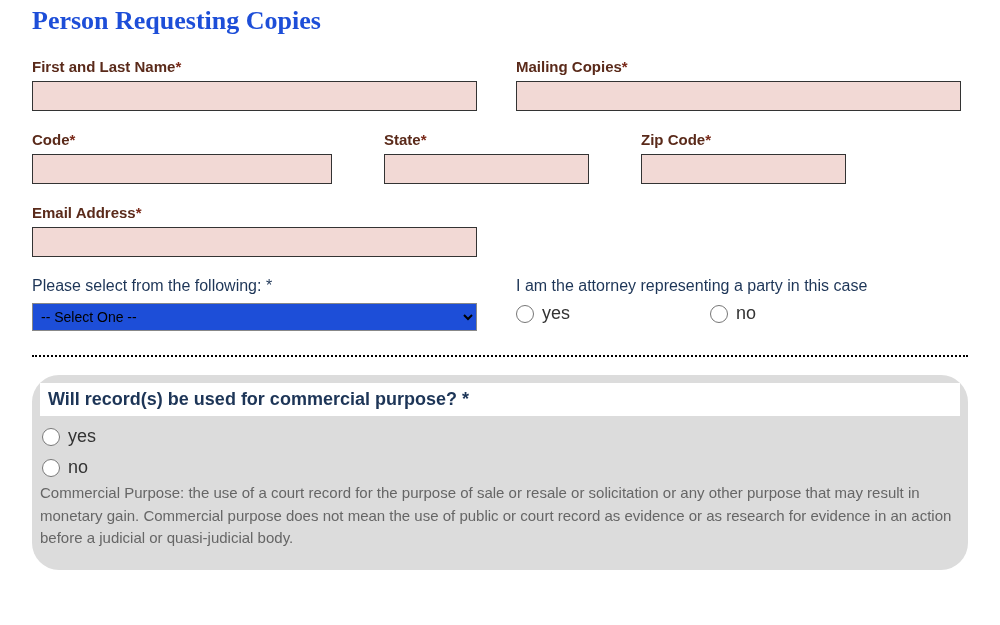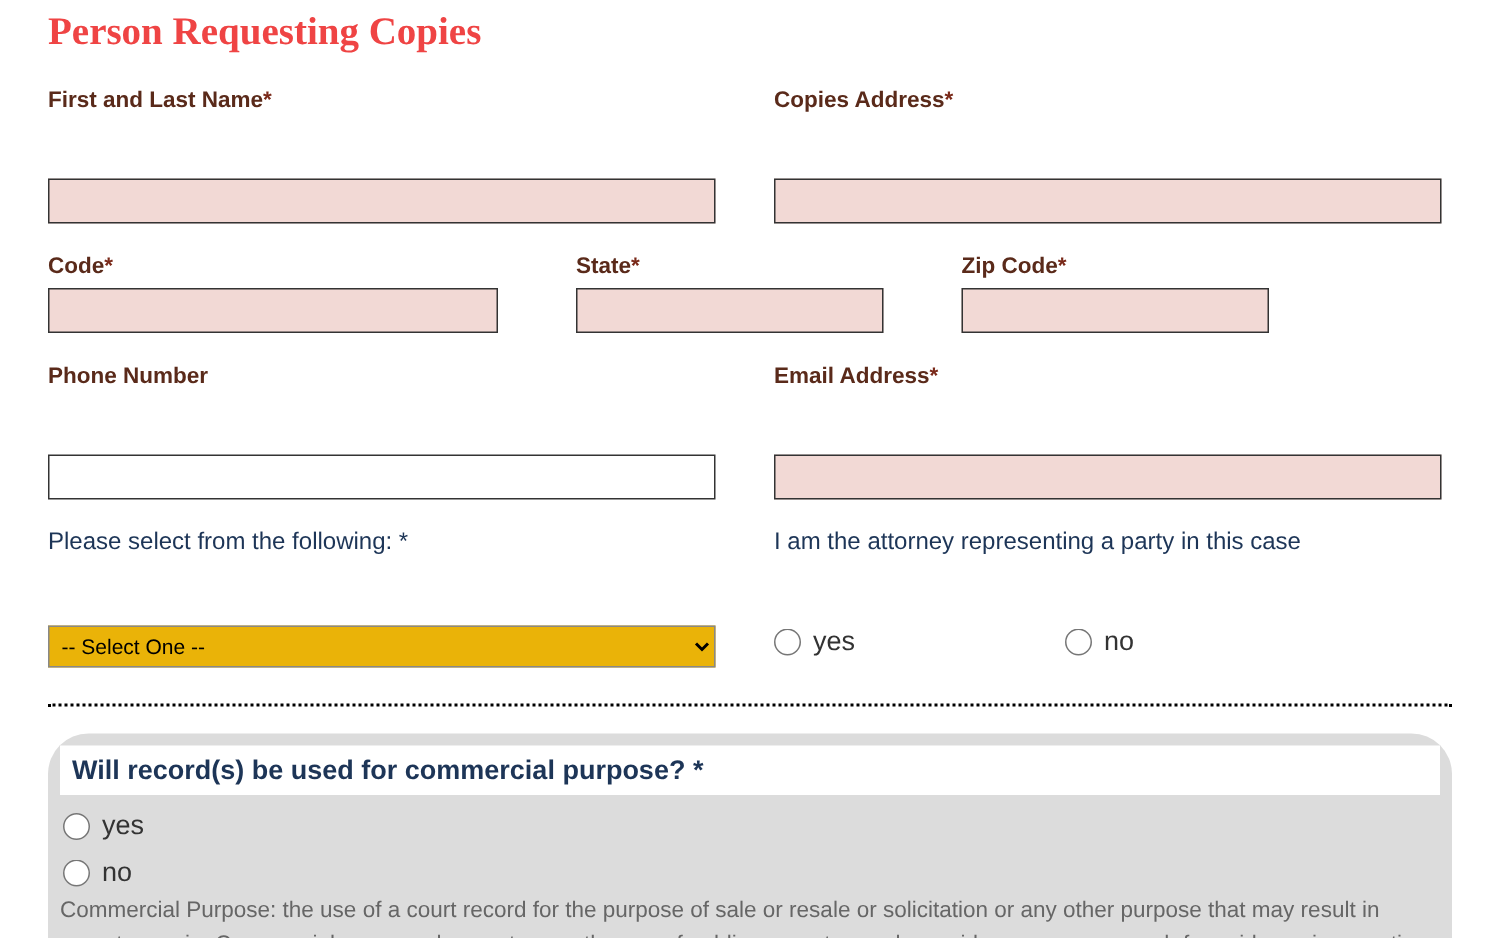--- a/index.html
+++ b/index.html
@@ -6,21 +6,21 @@
 body {
   font-family: Arial, Helvetica, sans-serif;
   background: #fff;
   width: 1000px;
   padding: 0 32px;
 }
 .section-title {
   font-family: Georgia, 'Times New Roman', serif;
   font-size: 26px;
   font-weight: bold;
-  color: #ef4444;
+  color: #1d4ed8;
   margin-top: 6px;
   margin-bottom: 22px;
 }
 .form-row {
   display: flex;
   gap: 32px;
   margin-bottom: 20px;
 }
 .form-group { display: flex; flex-direction: column; }
 .label {
@@ -34,21 +34,21 @@
   height: 30px;
   border: 1px solid #333;
   background: #fff;
   padding: 4px 6px;
   font-size: 14px;
 }
 .text-input.required-bg { background: #f2d9d5; }
 .select {
   height: 28px;
   border: 1px solid #888;
-  background: #eab308;
+  background: #1d4ed8;
   font-size: 14px;
   padding: 2px 4px;
 }
 .question-label {
   font-size: 16px;
   font-weight: normal;
   color: #1d3557;
   margin-bottom: 8px;
 }
 .radio-row { display: flex; align-items: center; gap: 140px; }
@@ -79,37 +79,37 @@
 }
 .panel-body .radio-item { margin-bottom: 4px; }
 .disclaimer {
   font-size: 15px;
   color: #666;
   line-height: 1.5;
 }
 .w-445 { width: 445px; }
 .w-300 { width: 300px; }
 .w-205 { width: 205px; }
-.col-half { width: 465px; gap: 38px; }
+.col-half { width: 465px; }
 </style>
 </head>
 <body>
 
 <h2 class="section-title">Person Requesting Copies</h2>
 
 <div class="form-row">
   <div class="form-group col-half">
     <div class="label">
       <span>First and Last Name</span><span class="req">*</span>
     </div>
     <input type="text" class="text-input required-bg w-445" style="">
   </div>
   <div class="form-group col-half">
     <div class="label">
-      <span>Copies Address</span><span class="req">*</span>
+      <span>Mailing Copies</span><span class="req">*</span>
     </div>
     <input type="text" class="text-input required-bg w-445" style="">
   </div>
 </div>
 
 <div class="form-row">
   <div class="form-group" style="width:320px;">
     <div class="label">
       <span>Code</span><span class="req">*</span>
     </div>
@@ -123,26 +123,20 @@
   </div>
   <div class="form-group" style="width:225px;">
     <div class="label">
       <span>Zip Code</span><span class="req">*</span>
     </div>
     <input type="text" class="text-input required-bg w-205" style="">
   </div>
 </div>
 
 <div class="form-row">
-  <div class="form-group col-half">
-    <div class="label">
-      <span>Phone Number</span>
-    </div>
-    <input type="text" class="text-input w-445" style="">
-  </div>
   <div class="form-group col-half">
     <div class="label">
       <span>Email Address</span><span class="req">*</span>
     </div>
     <input type="text" class="text-input required-bg w-445" style="">
   </div>
 </div>
 
 <div class="form-row" style="margin-bottom:10px;">
   <div class="form-group col-half">

